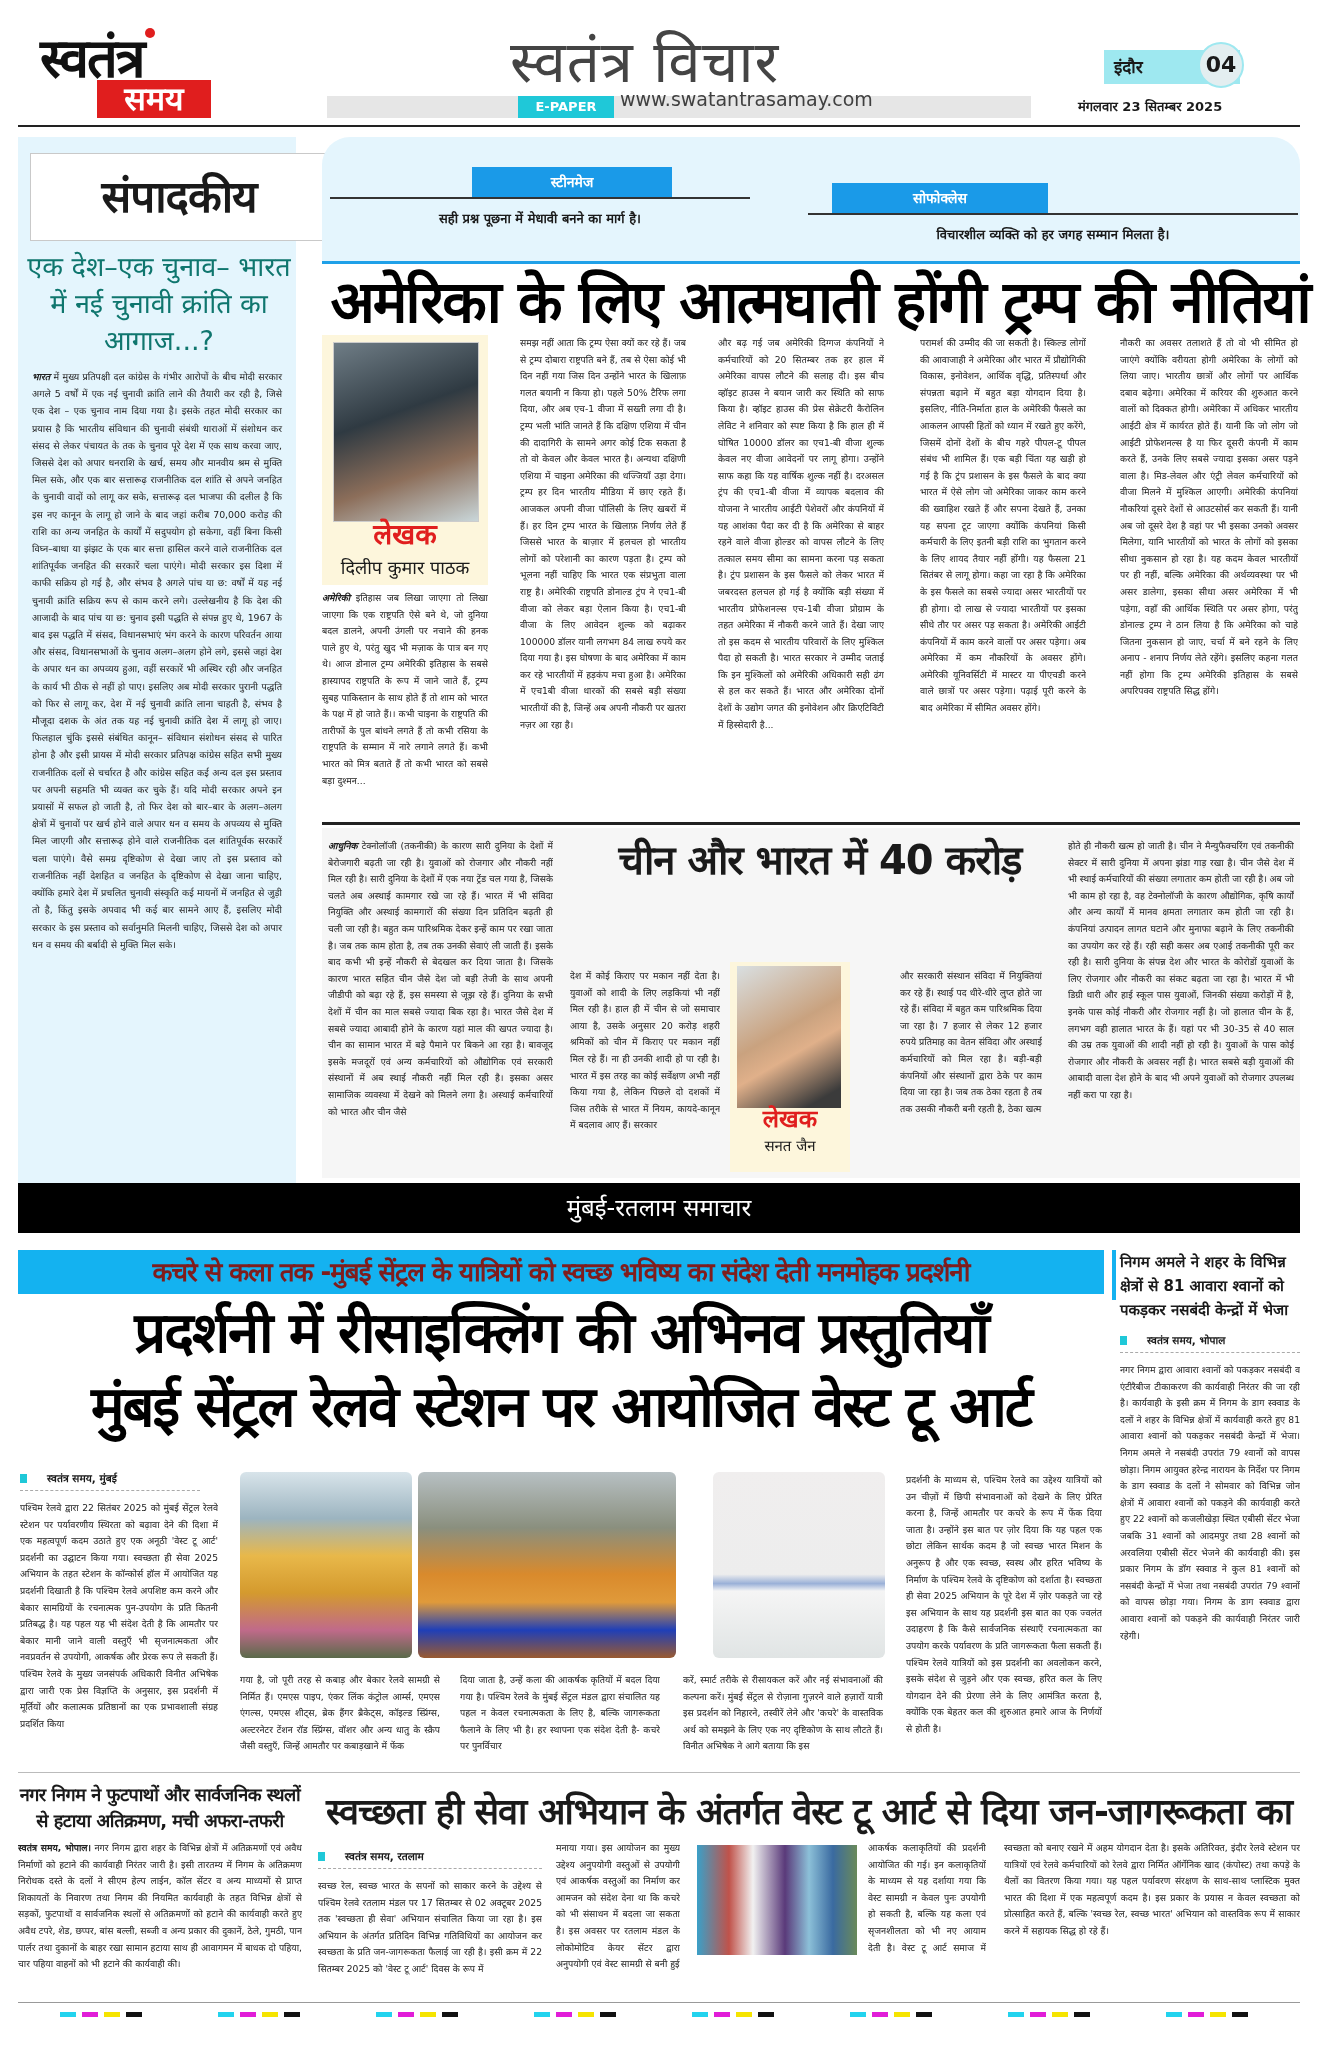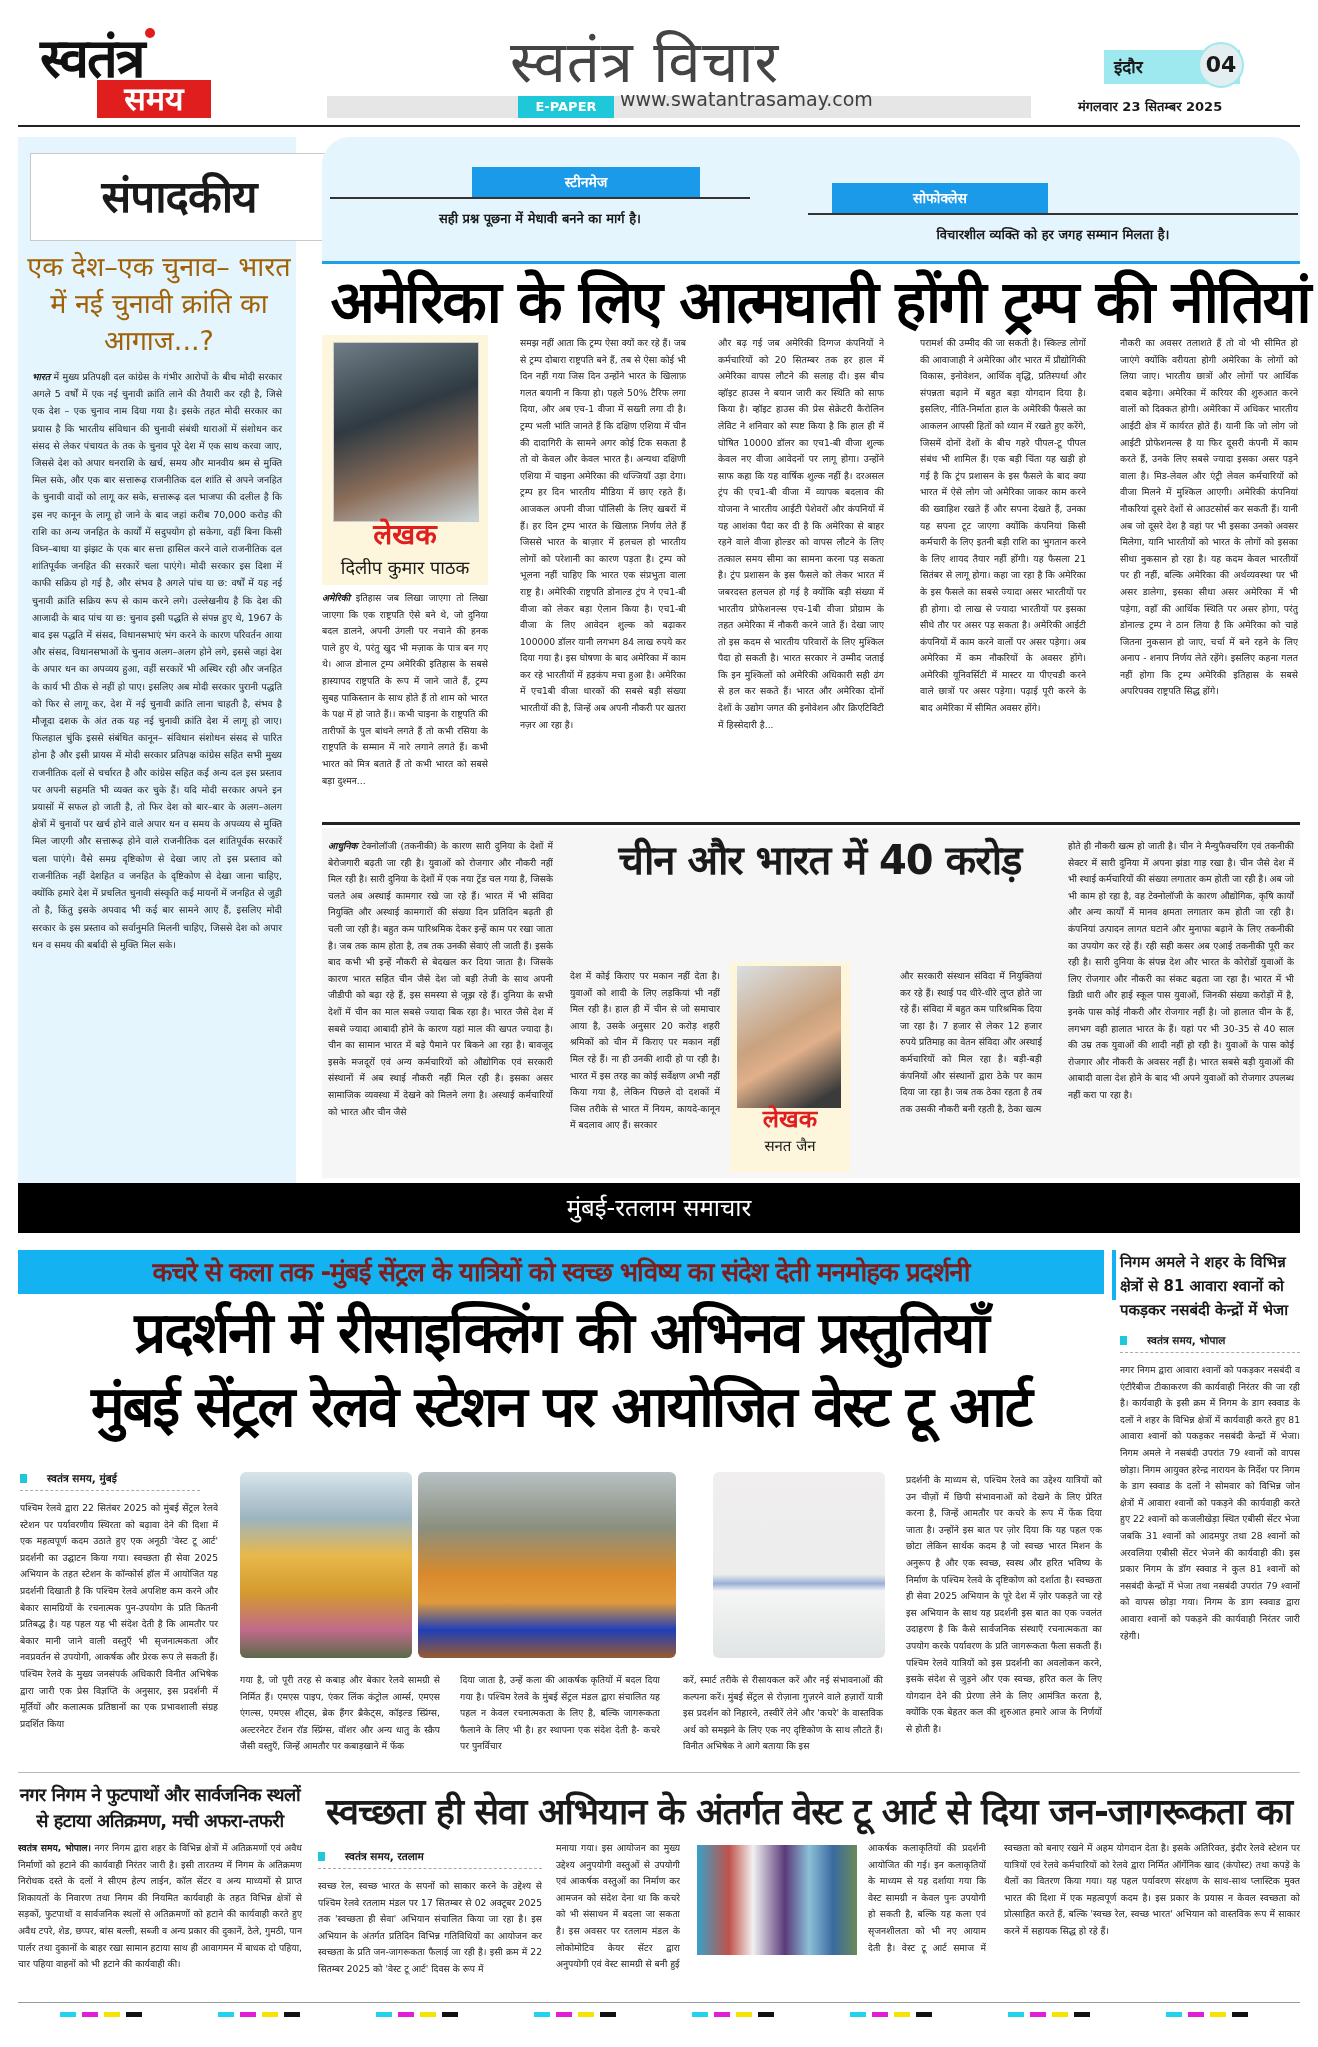--- a/index.html
+++ b/index.html
@@ -18,21 +18,21 @@
   .site { left: 620px; top: 88px; font-size: 19px; line-height: 22px; color: #404040; }
   .city-box { left: 1104px; top: 50px; width: 136px; height: 34px; background: #9ee8f0; }
   .city { left: 1114px; top: 52px; font-size: 17px; font-weight: bold; line-height: 30px; }
   .page-no { left: 1198px; top: 42px; width: 46px; height: 46px; border-radius: 50%; background: #e3eef0; border: 2px solid #9ee8f0; font-size: 22px; font-weight: bold; text-align: center; line-height: 42px; }
   .date { left: 1078px; top: 96px; font-size: 13px; font-weight: bold; line-height: 22px; }
   .mast-rule { left: 18px; top: 125px; width: 1282px; height: 2px; background: #222; }
 
   
   .ed-panel { left: 18px; top: 137px; width: 278px; height: 1058px; background: #e4f5fd; }
   .ed-head { left: 30px; top: 153px; width: 298px; height: 88px; background: #fff; border: 1px solid #c9c9c9; font-size: 44px; font-weight: bold; text-align: center; line-height: 86px; letter-spacing: -1px; }
-  .ed-title { left: 24px; top: 248px; width: 270px; font-size: 27px; line-height: 37px; text-align: center; color: #a16207; }
+  .ed-title { left: 24px; top: 248px; width: 270px; font-size: 27px; line-height: 37px; text-align: center; color: #0f766e; }
   .ed-body { left: 32px; top: 368px; width: 250px; font-size: 9.4px; line-height: 17.2px; text-align: justify; }
 
   
   .quote-panel { left: 322px; top: 137px; width: 978px; height: 127px; background: #e4f5fd; border-radius: 28px 28px 0 0; border-bottom: 3px solid #1fa0e8; }
   .q-tab { height: 30px; background: #1a9ae8; color: #fff; font-size: 14px; font-weight: bold; text-align: center; line-height: 30px; }
   .q-rule { height: 2px; background: #333; }
   .q-text { font-size: 13px; font-weight: bold; text-align: center; line-height: 20px; }
 
   
   .main-head { left: 330px; top: 260px; width: 980px; font-size: 58px; font-weight: bold; line-height: 84px; letter-spacing: -2px; color: #000; text-align: center; }
@@ -86,21 +86,21 @@
 <div class="abs ed-panel"></div>
 <div class="abs ed-head">संपादकीय</div>
 <div class="abs ed-title">एक देश–एक चुनाव– भारत में नई चुनावी क्रांति का आगाज...?</div>
 <div class="abs ed-body col-text">
   <span class="lead">भारत</span>
   <span>में मुख्य प्रतिपक्षी दल कांग्रेस के गंभीर आरोपों के बीच मोदी सरकार अगले 5 वर्षों में एक नई चुनावी क्रांति लाने की तैयारी कर रही है, जिसे एक देश – एक चुनाव नाम दिया गया है। इसके तहत मोदी सरकार का प्रयास है कि भारतीय संविधान की चुनावी संबंधी धाराओं में संशोधन कर संसद से लेकर पंचायत के तक के चुनाव पूरे देश में एक साथ करवा जाए, जिससे देश को अपार धनराशि के खर्च, समय और मानवीय श्रम से मुक्ति मिल सके, और एक बार सत्तारूढ़ राजनीतिक दल शांति से अपने जनहित के चुनावी वादों को लागू कर सके, सत्तारूढ़ दल भाजपा की दलील है कि इस नए कानून के लागू हो जाने के बाद जहां करीब 70,000 करोड़ की राशि का अन्य जनहित के कार्यों में सदुपयोग हो सकेगा, वहीं बिना किसी विघ्न–बाधा या झंझट के एक बार सत्ता हासिल करने वाले राजनीतिक दल शांतिपूर्वक जनहित की सरकारें चला पाएंगे। मोदी सरकार इस दिशा में काफी सक्रिय हो गई है, और संभव है अगले पांच या छ: वर्षों में यह नई चुनावी क्रांति सक्रिय रूप से काम करने लगे। उल्लेखनीय है कि देश की आजादी के बाद पांच या छ: चुनाव इसी पद्धति से संपन्न हुए थे, 1967 के बाद इस पद्धति में संसद, विधानसभाएं भंग करने के कारण परिवर्तन आया और संसद, विधानसभाओं के चुनाव अलग–अलग होने लगे, इससे जहां देश के अपार धन का अपव्यय हुआ, वहीं सरकारें भी अस्थिर रही और जनहित के कार्य भी ठीक से नहीं हो पाए। इसलिए अब मोदी सरकार पुरानी पद्धति को फिर से लागू कर, देश में नई चुनावी क्रांति लाना चाहती है, संभव है मौजूदा दशक के अंत तक यह नई चुनावी क्रांति देश में लागू हो जाए। फिलहाल चुंकि इससे संबंधित कानून– संविधान संशोधन संसद से पारित होना है और इसी प्रायस में मोदी सरकार प्रतिपक्ष कांग्रेस सहित सभी मुख्य राजनीतिक दलों से चर्चारत है और कांग्रेस सहित कई अन्य दल इस प्रस्ताव पर अपनी सहमति भी व्यक्त कर चुके हैं। यदि मोदी सरकार अपने इन प्रयासों में सफल हो जाती है, तो फिर देश को बार–बार के अलग–अलग क्षेत्रों में चुनावों पर खर्च होने वाले अपार धन व समय के अपव्यय से मुक्ति मिल जाएगी और सत्तारूढ़ होने वाले राजनीतिक दल शांतिपूर्वक सरकारें चला पाएंगे। वैसे समग्र दृष्टिकोण से देखा जाए तो इस प्रस्ताव को राजनीतिक नहीं देशहित व जनहित के दृष्टिकोण से देखा जाना चाहिए, क्योंकि हमारे देश में प्रचलित चुनावी संस्कृति कई मायनों में जनहित से जुड़ी तो है, किंतु इसके अपवाद भी कई बार सामने आए हैं, इसलिए मोदी सरकार के इस प्रस्ताव को सर्वानुमति मिलनी चाहिए, जिससे देश को अपार धन व समय की बर्बादी से मुक्ति मिल सके।</span>
 </div>
 
 <div class="abs quote-panel"></div>
 <div class="abs" style="left:330px;top:167px;width:420px;">
-  <div class="q-tab" style="margin-left:142px;width:228px;">स्टीनमेज</div>
+  <div class="q-tab" style="margin-left:142px;width:200px;">स्टीनमेज</div>
   <div class="q-rule"></div>
   <div class="q-text" style="margin-top:10px;">सही प्रश्न पूछना में मेधावी बनने का मार्ग है।</div>
 </div>
 <div class="abs" style="left:808px;top:167px;width:490px;">
   <div class="q-tab" style="margin-left:24px;width:216px;margin-top:16px;">सोफोक्लेस</div>
   <div class="q-rule"></div>
   <div class="q-text" style="margin-top:10px;">विचारशील व्यक्ति को हर जगह सम्मान मिलता है।</div>
 </div>
 
 <div class="abs main-head">अमेरिका के लिए आत्मघाती होंगी ट्रम्प की नीतियां</div>

